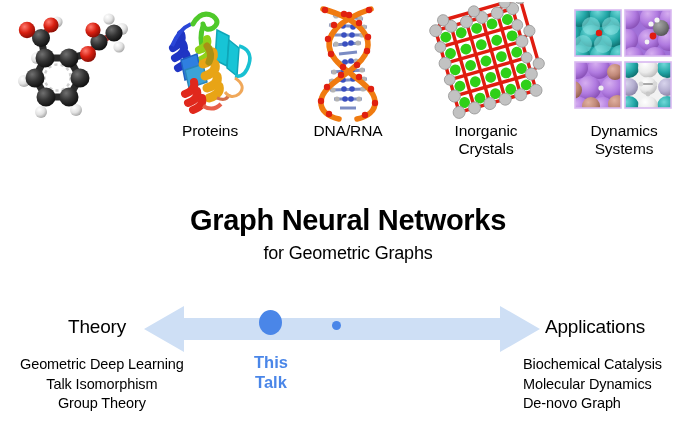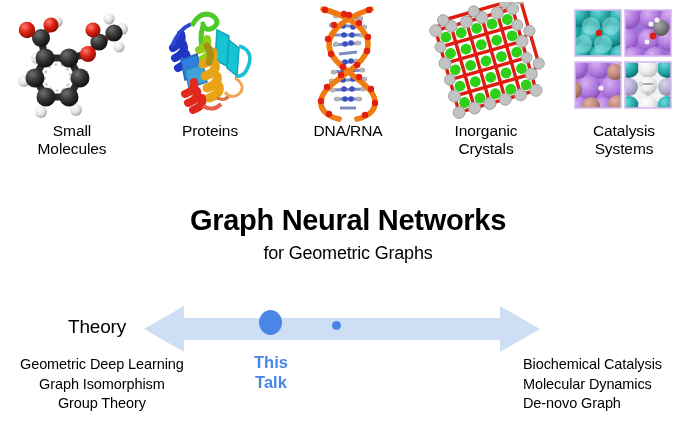--- a/index.html
+++ b/index.html
@@ -203,24 +203,20 @@
 
         <circle cx="28" cy="36" r="9" fill="url(#gC)"></circle>
         <circle cx="86" cy="40" r="8.6" fill="url(#gC)"></circle>
         <circle cx="101" cy="31" r="8.6" fill="url(#gC)"></circle>
 
         <circle cx="14" cy="28" r="8.2" fill="url(#gO)"></circle>
         <circle cx="38" cy="23" r="7.6" fill="url(#gO)"></circle>
         <circle cx="75" cy="52" r="8" fill="url(#gO)"></circle>
         <circle cx="80" cy="28" r="7.6" fill="url(#gO)"></circle>
       </svg>
-    </div>
-    <div class="gal-caption">
-      <span class="cap-line">Small</span>
-      <span class="cap-line">Molecules</span>
     </div>
   </div>
 
   <div class="gal-item">
     <div class="gal-figure">
       <svg width="118" height="118" viewBox="0 0 118 118">
 
         <g stroke="#1f35c4" stroke-width="8" fill="none" stroke-linecap="round">
           <path d="M22,46 Q33,40 30,32"></path>
           <path d="M24,56 Q36,50 32,42"></path>
@@ -596,50 +592,51 @@
             <path d="M70,78 L84,78"></path>
           </g>
           <circle cx="70" cy="78" r="2.4" fill="#d8d8d8"></circle>
           <circle cx="84" cy="78" r="2.4" fill="#d8d8d8"></circle>
           <circle cx="77" cy="88" r="2.4" fill="#c8c8c8"></circle>
         </g>
         <rect x="54" y="56" width="46" height="46" fill="none" stroke="#d9b8f0" stroke-width="1.6"></rect>
       </svg>
     </div>
     <div class="gal-caption">
-      <span class="cap-line">Catalysis</span>
+      <span class="cap-line">Dynamics</span>
       <span class="cap-line">Systems</span>
     </div>
   </div>
 
 </div>
 
 <div id="title-block">
   <div id="title-main">Graph Neural Networks</div>
   <div id="title-sub">for Geometric Graphs</div>
 </div>
 
 <div id="spectrum">
   <div class="axis-label" id="label-theory">Theory</div>
   <svg id="arrow-svg" width="396" height="58" viewBox="0 0 396 58">
     <polygon points="0,29 40,6 40,18 356,18 356,6 396,29 356,52 356,40 40,40 40,52" fill="#cedff5"></polygon>
   </svg>
+  <div class="axis-label" id="label-applications">Applications</div>
 </div>
 
 <div class="spec-dot" id="dot-large"></div>
 <div class="spec-dot" id="dot-small"></div>
 
 <div id="this-talk">
   <span>This</span>
   <span>Talk</span>
 </div>
 
 <div class="bottom-list" id="list-theory">
   <span>Geometric Deep Learning</span>
-  <span>Graph Isomorphism</span>
+  <span>Talk Isomorphism</span>
   <span>Group Theory</span>
 </div>
 
 <div class="bottom-list" id="list-apps">
   <span>Biochemical Catalysis</span>
   <span>Molecular Dynamics</span>
   <span>De-novo Graph</span>
 </div>
 
 </body></html>

